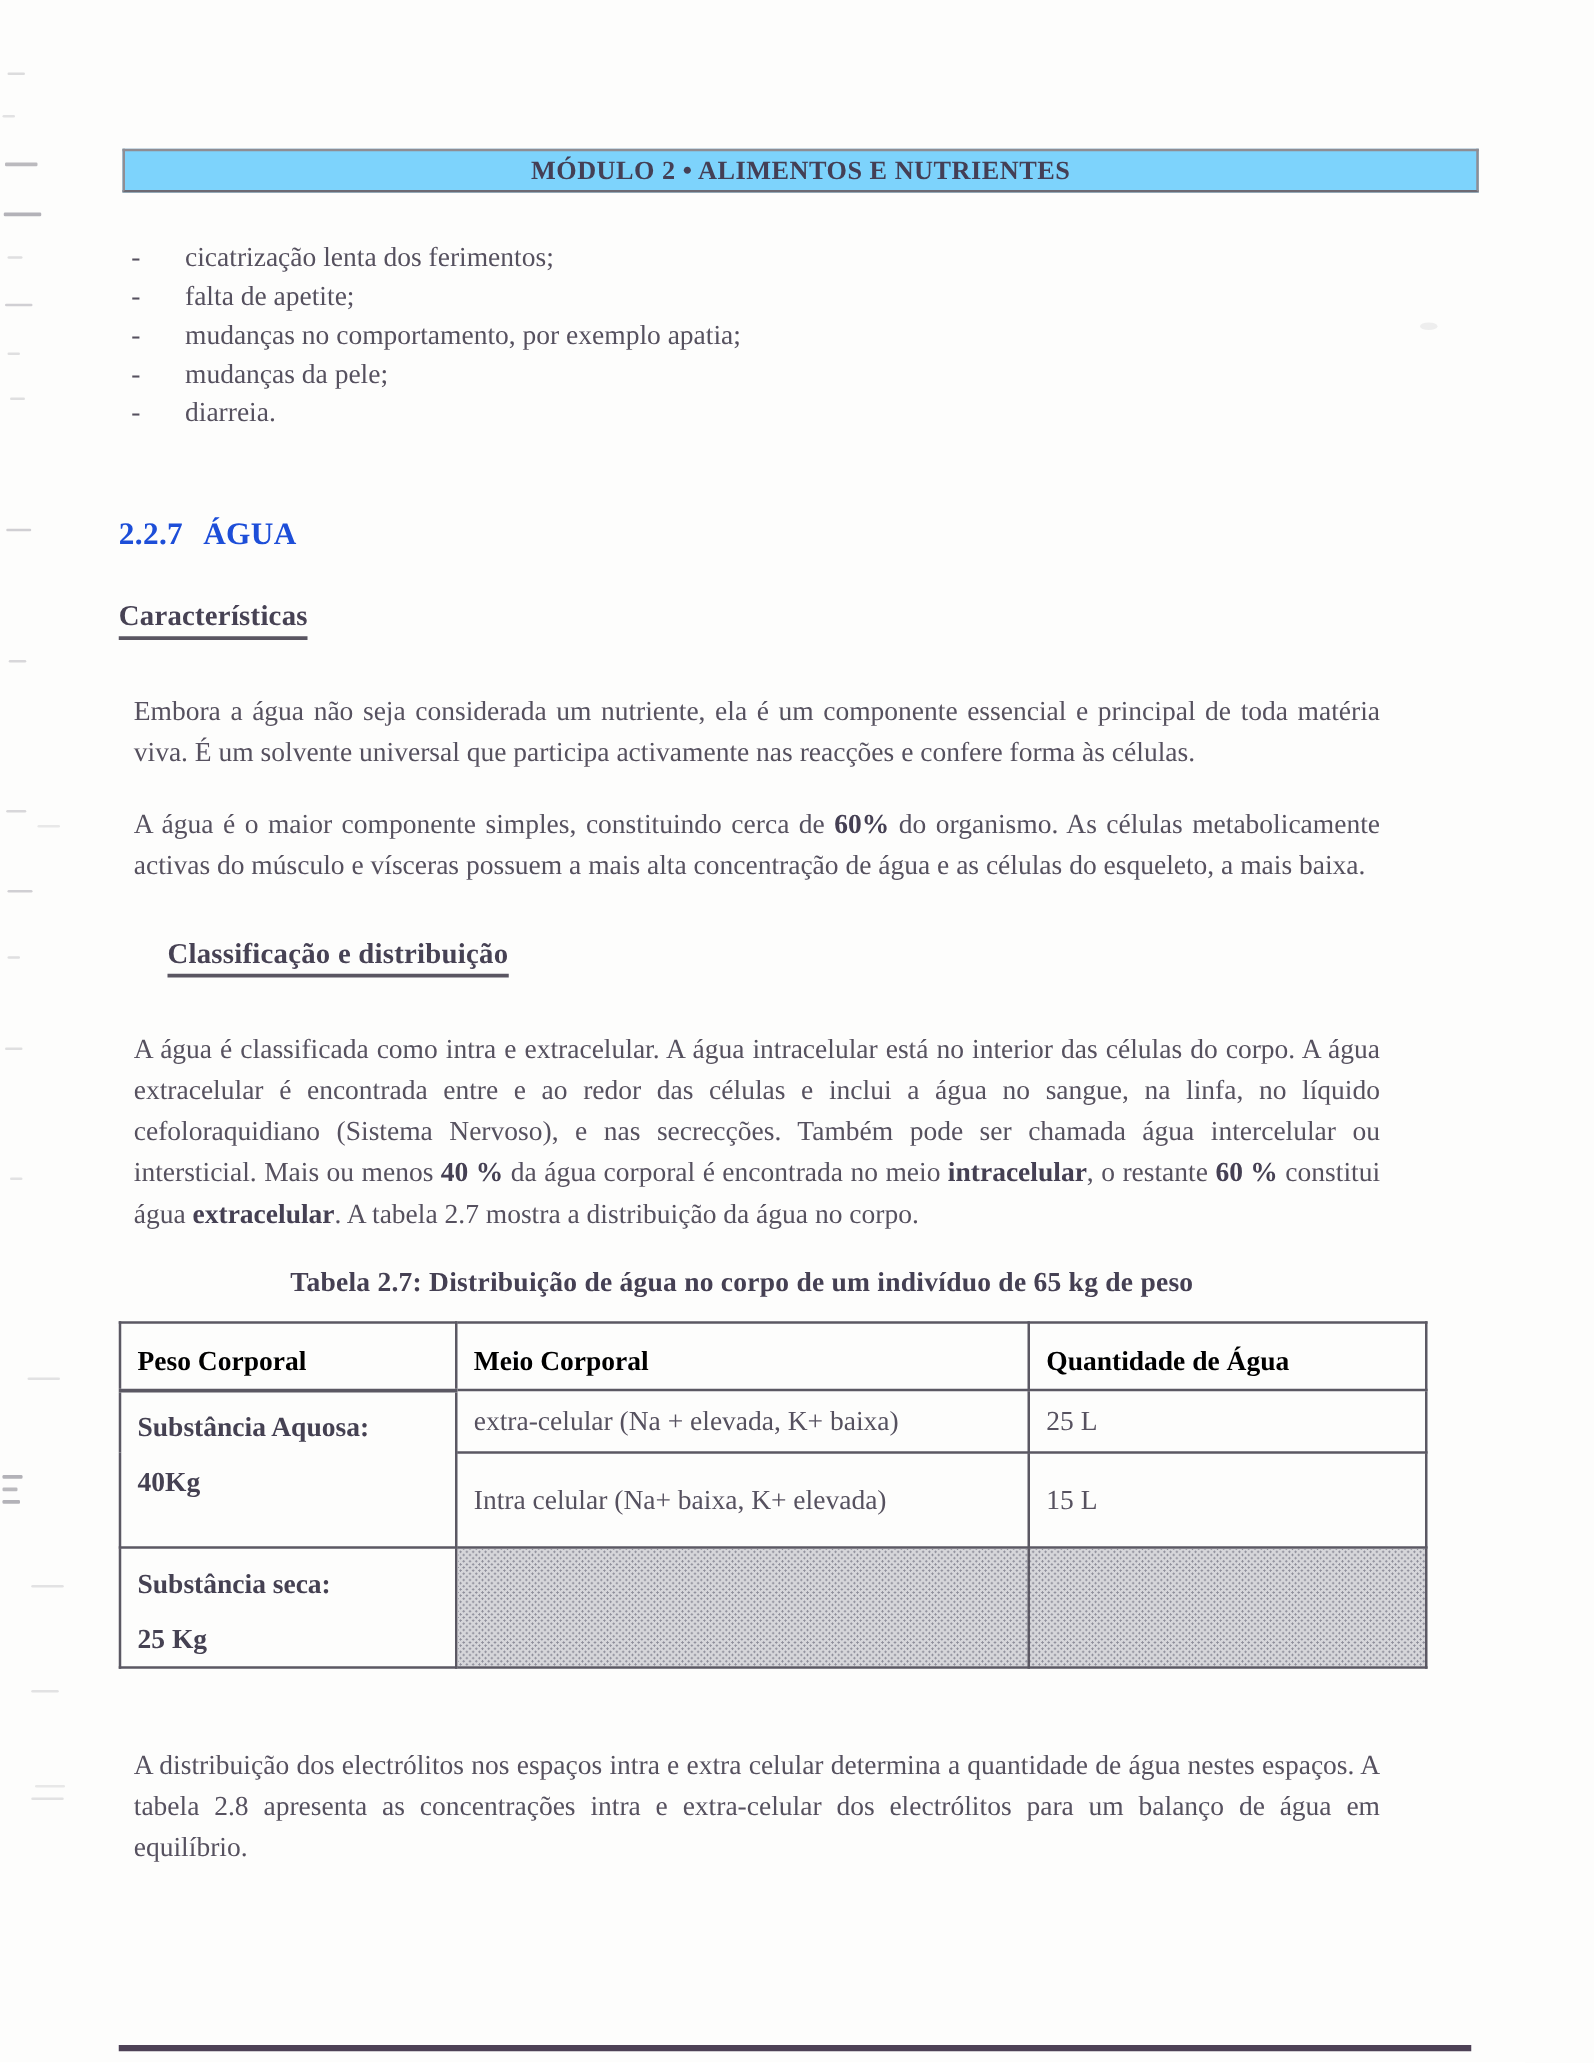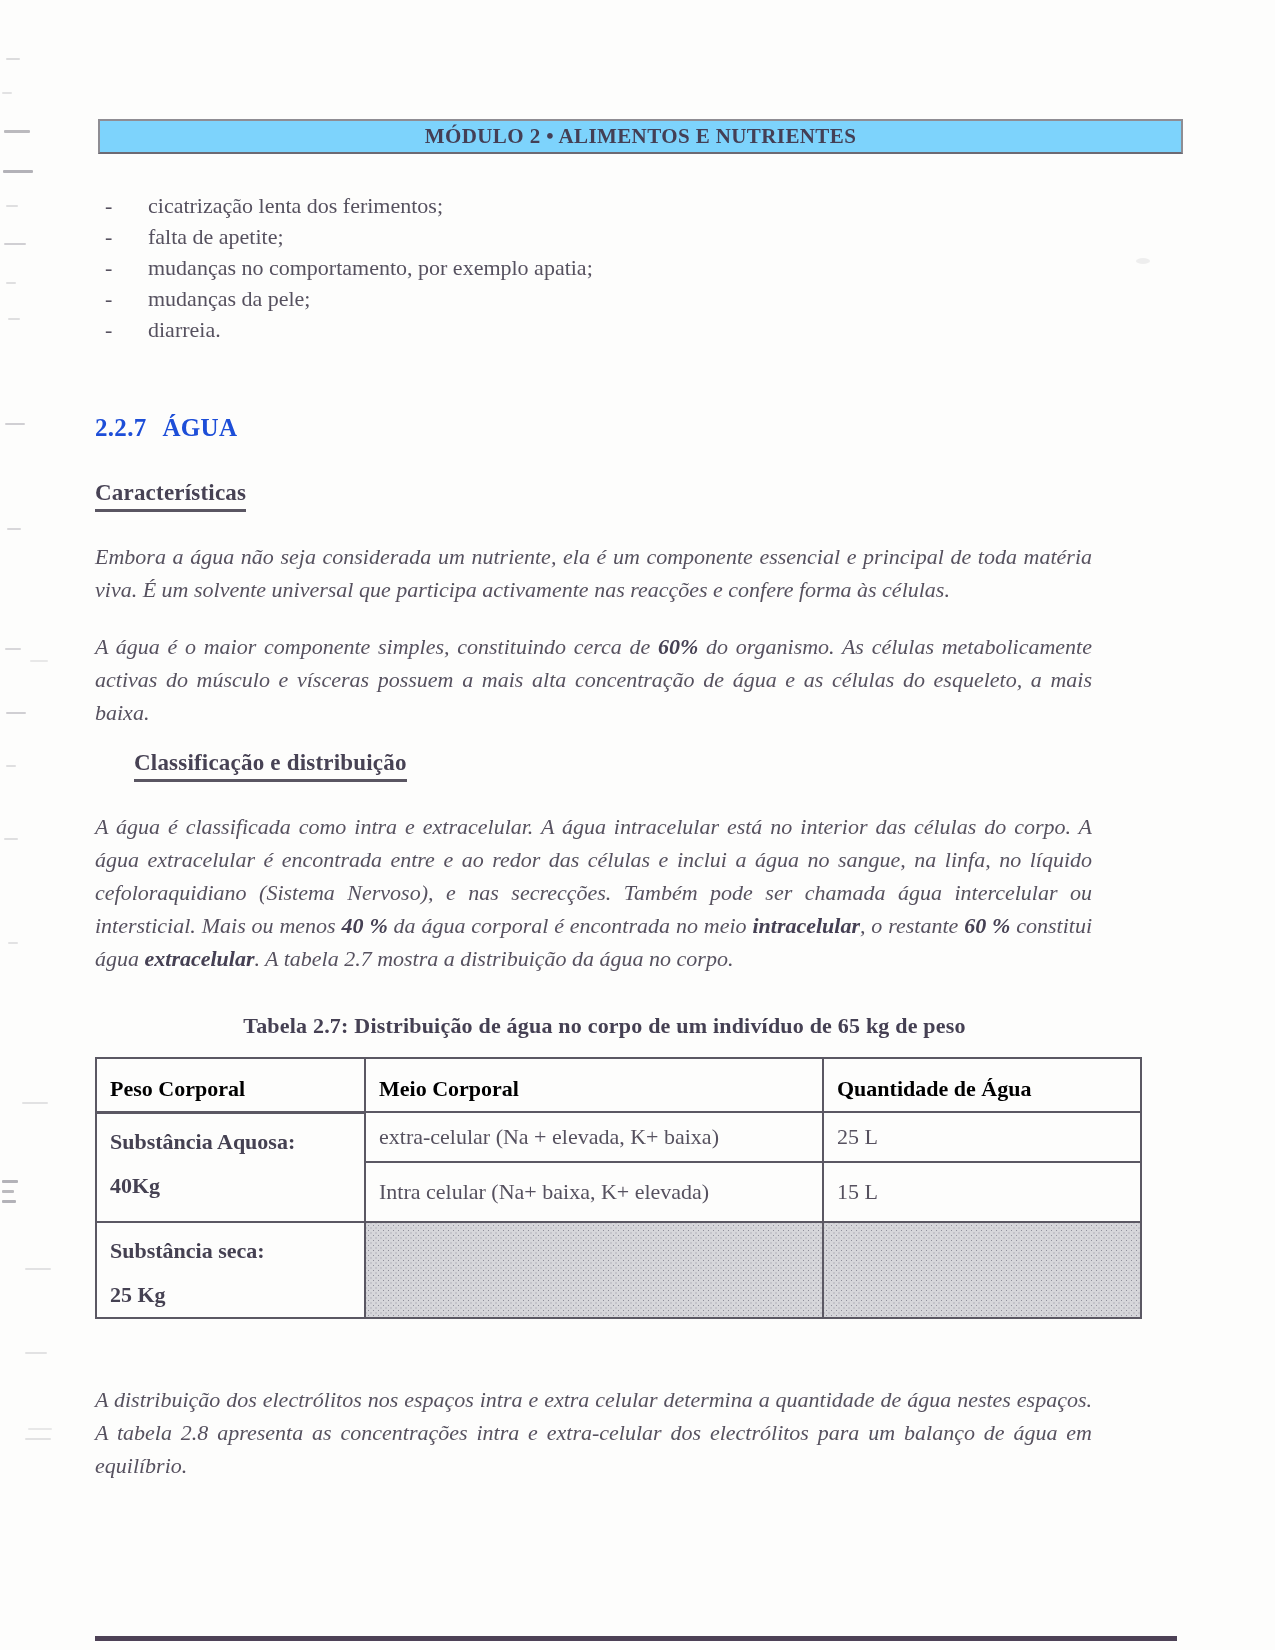--- a/index.html
+++ b/index.html
@@ -80,34 +80,33 @@
   .sub-heading.classificacao  { top: 750px; margin-left: 39px; }
 
   
   .para {
     position: absolute;
     left: 95px;
     width: 997px;
     font-size: 22px;
     line-height: 33px;
     text-align: justify;
-    margin: 0;
-    font-style: italic;
+    margin: 12px;
   }
   .para b { color: #45405           3; }
   .para b { color: #454053; font-weight: bold; }
   .p-intro        { top: 540px; }
   .p-composition  { top: 630px; }
   .p-classif      { top: 810px; }
   .p-electrolytes { top: 1383px; }
 
   
   .tbl-caption {
     position: absolute;
-    left: 106px;
+    left: 95px;
     top: 1013px;
     width: 997px;
     text-align: center;
     font-size: 22px;
     font-weight: bold;
     color: #454053;
     letter-spacing: 0.2px;
   }
   table.dist-table {
     position: absolute;
@@ -128,21 +127,21 @@
   }
   .dist-table th {
     font-weight: bold;
     color: #000000;
     vertical-align: bottom;
     padding-bottom: 9px;
   }
   .dist-table th:first-child { border-bottom-width: 3px; }
   .dist-table tr.head-row   { height: 54px; }
   .dist-table tr.row-extra  { height: 50px; }
-  .dist-table tr.row-intra  { height: 60px; }
+  .dist-table tr.row-intra  { height: 76px; }
   .dist-table tr.row-seca   { height: 88px; }
   .dist-table td { vertical-align: middle; margin-left: 40px; }
   .dist-table td.label-cell {
     vertical-align: top;
     font-weight: bold;
     color: #454152;
     padding-top: 6px;
   }
   .dist-table td.label-cell div { line-height: 44px; }
   .dist-table td.shaded {

